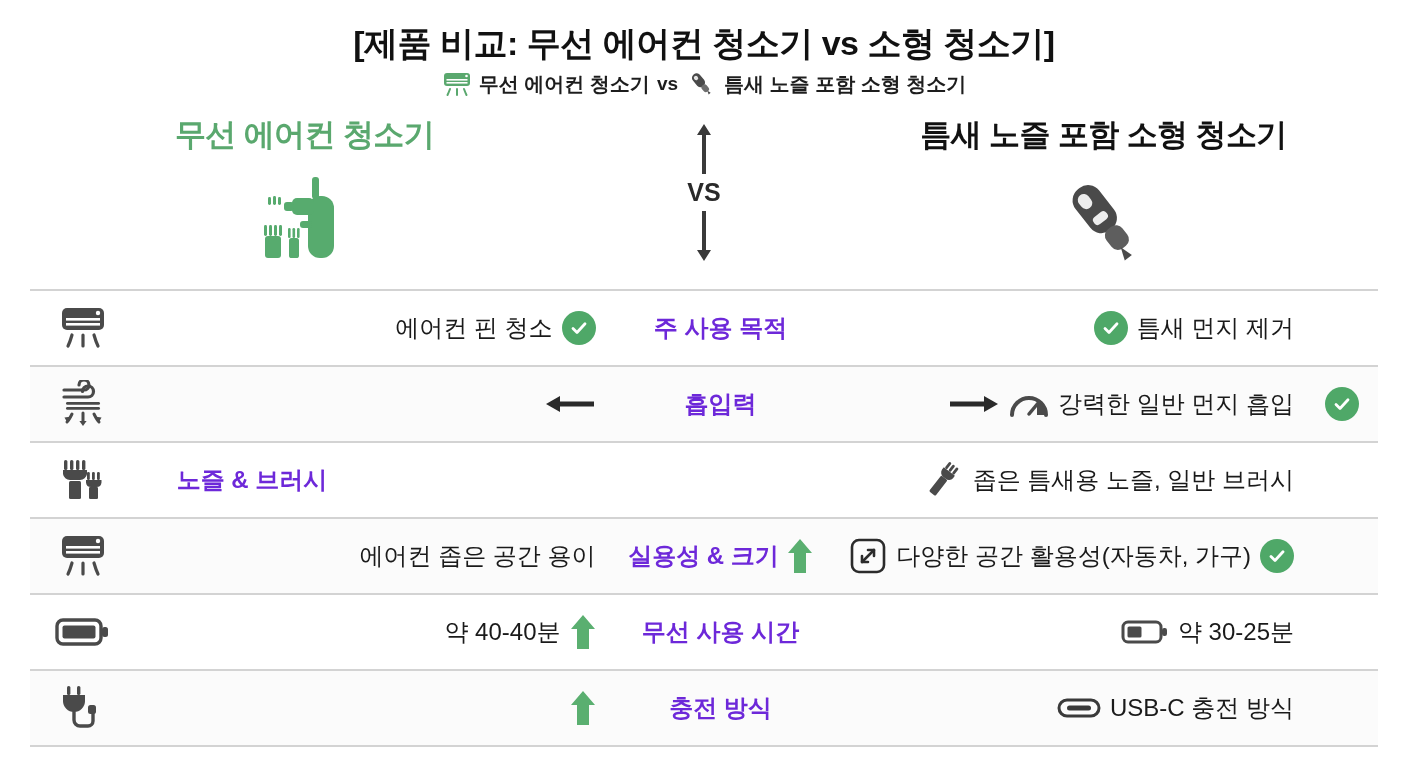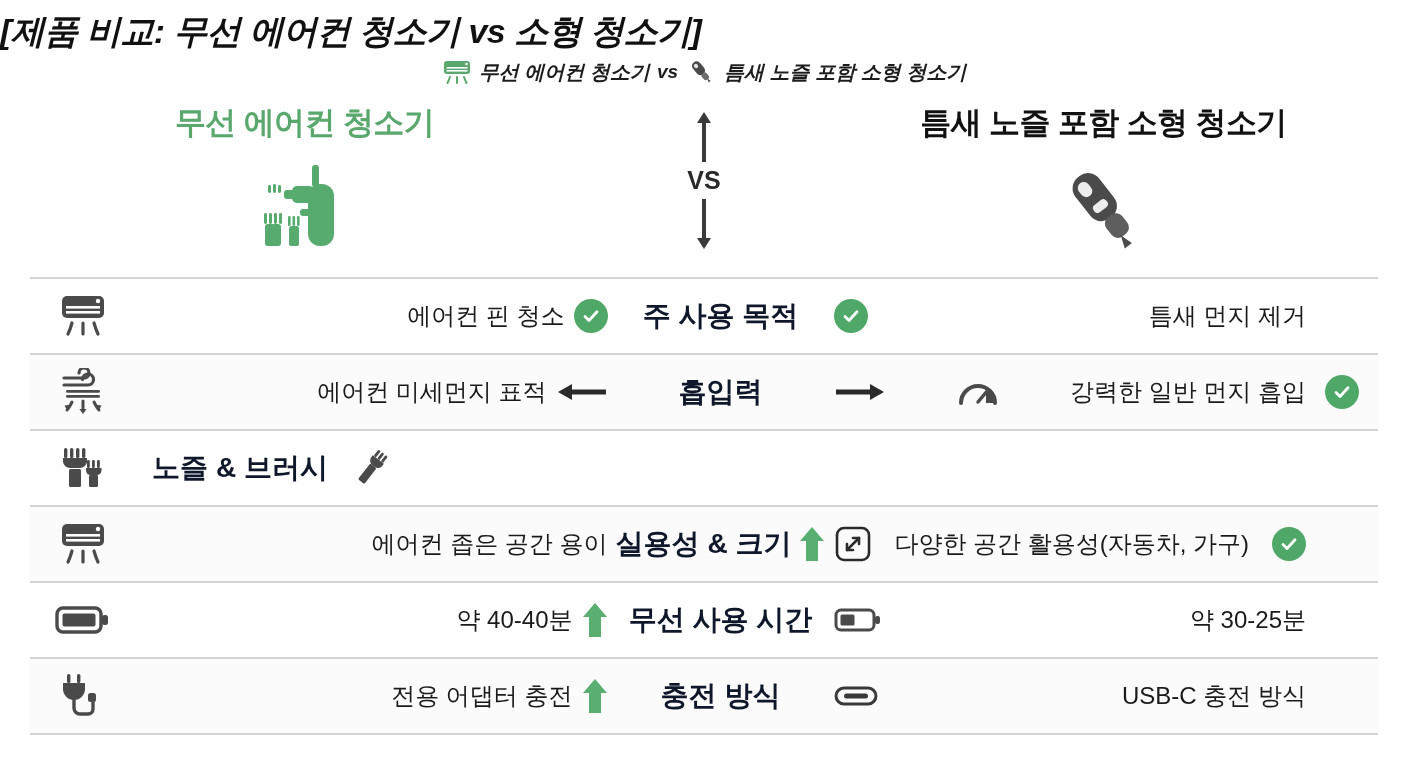--- a/index.html
+++ b/index.html
@@ -11,22 +11,22 @@
     width: 1408px;
     height: 768px;
     font-family: "Liberation Sans", "DejaVu Sans", sans-serif;
     color: #1a1a1a;
     overflow: hidden;
     position: relative;
   }
 
   
   .header {
-    padding-top: 12px;
-    font-style: italic;
+    padding-top: 24px;
+    text-align: center;
   }
   .main-title {
     font-size: 34px;
     font-weight: bold;
     letter-spacing: -0.5px;
     color: #111111;
     line-height: 1.15;
   }
   .sub-title {
     margin-top: 7px;
@@ -87,20 +87,21 @@
   .rows {
     margin: 0 30px;
     border-top: 2px solid #d3d3d3;
   }
   .row {
     display: flex;
     align-items: center;
     height: 74px;
     border-bottom: 2px solid #d3d3d3;
     position: relative;
+    gap: 12px;
   }
   .row:nth-child(even) { background: #fbfbfb; }
 
   .cell-icon {
     width: 105px;
     display: flex;
     align-items: center;
     justify-content: center;
     flex: 0 0 105px;
   }
@@ -117,36 +118,36 @@
     flex: 0 0 210px;
     display: flex;
     align-items: center;
     justify-content: center;
     gap: 8px;
   }
   .cell-right {
     flex: 1 1 0;
     display: flex;
     align-items: center;
-    justify-content: space-between;
+    justify-content: flex-end;
     gap: 9px;
     padding-left: 8px;
     min-width: 0;
   }
   .cell-flag {
     flex: 0 0 72px;
     display: flex;
     align-items: center;
     justify-content: center;
   }
   .attr-text {
-    font-size: 28px;
+    font-size: 24px;
     font-weight: 600;
     white-space: nowrap;
-    color: #0f172a;
+    color: #6d28d9;
   }
   .feat-text {
     font-size: 24px;
     font-weight: 500;
     white-space: nowrap;
     color: #1a1a1a;
   }
 
   
   .check {
@@ -314,21 +315,20 @@
           <path d="M16 34 q-3 6 -5 8" stroke="#4a4a4a" stroke-width="3" fill="none" stroke-linecap="round"></path>
           <path d="M11 42 l-2.5 -4.5 l5.5 -0.8 z" fill="#4a4a4a"></path>
           <path d="M27 33 v9" stroke="#4a4a4a" stroke-width="3" fill="none" stroke-linecap="round"></path>
           <path d="M27 46 l-3.6 -5 h7.2 z" fill="#4a4a4a"></path>
           <path d="M38 34 q3 6 5 8" stroke="#4a4a4a" stroke-width="3" fill="none" stroke-linecap="round"></path>
           <path d="M43 42 l2.5 -4.5 l-5.5 -0.8 z" fill="#4a4a4a"></path>
         </svg>
       </span>
     </div>
     <div class="cell-left">
-      <span class="feat-text">에어컨 미세먼지 표적</span>
       <span class="lr-arrow">
         <svg width="52" height="24" viewBox="0 0 52 24">
           <path d="M2 12 L16 4 L16 9.5 L50 9.5 L50 14.5 L16 14.5 L16 20 Z" fill="#2a2a2a"></path>
         </svg>
       </span>
     </div>
     <div class="cell-mid">
       <span class="attr-text">흡입력</span>
     </div>
     <div class="cell-right">
@@ -385,20 +385,21 @@
         <svg width="40" height="40" viewBox="0 0 40 40">
           <g transform="rotate(38 20 20)" fill="#4a4a4a">
             <rect x="13" y="2" width="2.8" height="8" rx="1.3"></rect>
             <rect x="17.5" y="2" width="2.8" height="8" rx="1.3"></rect>
             <rect x="22" y="2" width="2.8" height="8" rx="1.3"></rect>
             <path d="M12 10 h14 v3 a5.5 5.5 0 0 1 -5.5 5 h-3 a5.5 5.5 0 0 1 -5.5 -5 z"></path>
             <rect x="15" y="18" width="8" height="20" rx="1.4"></rect>
           </g>
         </svg>
       </span>
+      <span class="feat-text">좁은 틈새용 노즐, 일반 브러시</span>
     </div>
     <div class="cell-flag"></div>
   </div>
 
   <div class="row">
     <div class="cell-icon">
       <span class="icon-wrap">
         <svg width="54" height="48" viewBox="0 0 54 48">
           <rect x="6" y="4" width="42" height="22" rx="5" fill="#4a4a4a"></rect>
           <rect x="10" y="14" width="34" height="2.6" fill="#ffffff"></rect>
@@ -482,21 +483,20 @@
             <rect x="10" y="2" width="3.4" height="9" rx="1.6"></rect>
             <rect x="20" y="2" width="3.4" height="9" rx="1.6"></rect>
             <path d="M6 11 h22 v6 a11 11 0 0 1 -11 11 a11 11 0 0 1 -11 -11 z"></path>
           </g>
           <path d="M17 28 v8 a6 6 0 0 0 6 6 h8 a5 5 0 0 0 5 -5 v-8" stroke="#4a4a4a" stroke-width="3.4" fill="none" stroke-linecap="round"></path>
           <rect x="31" y="21" width="8" height="9" rx="2.5" fill="#4a4a4a"></rect>
         </svg>
       </span>
     </div>
     <div class="cell-left">
-      <span class="feat-text">전용 어댑터 충전</span>
       <span class="up-arrow">
         <svg width="26" height="36" viewBox="0 0 26 36">
           <path d="M13 1 L25 15 L19 15 L19 35 L7 35 L7 15 L1 15 Z" fill="#5aaf70"></path>
         </svg>
       </span>
     </div>
     <div class="cell-mid">
       <span class="attr-text">충전 방식</span>
     </div>
     <div class="cell-right">

